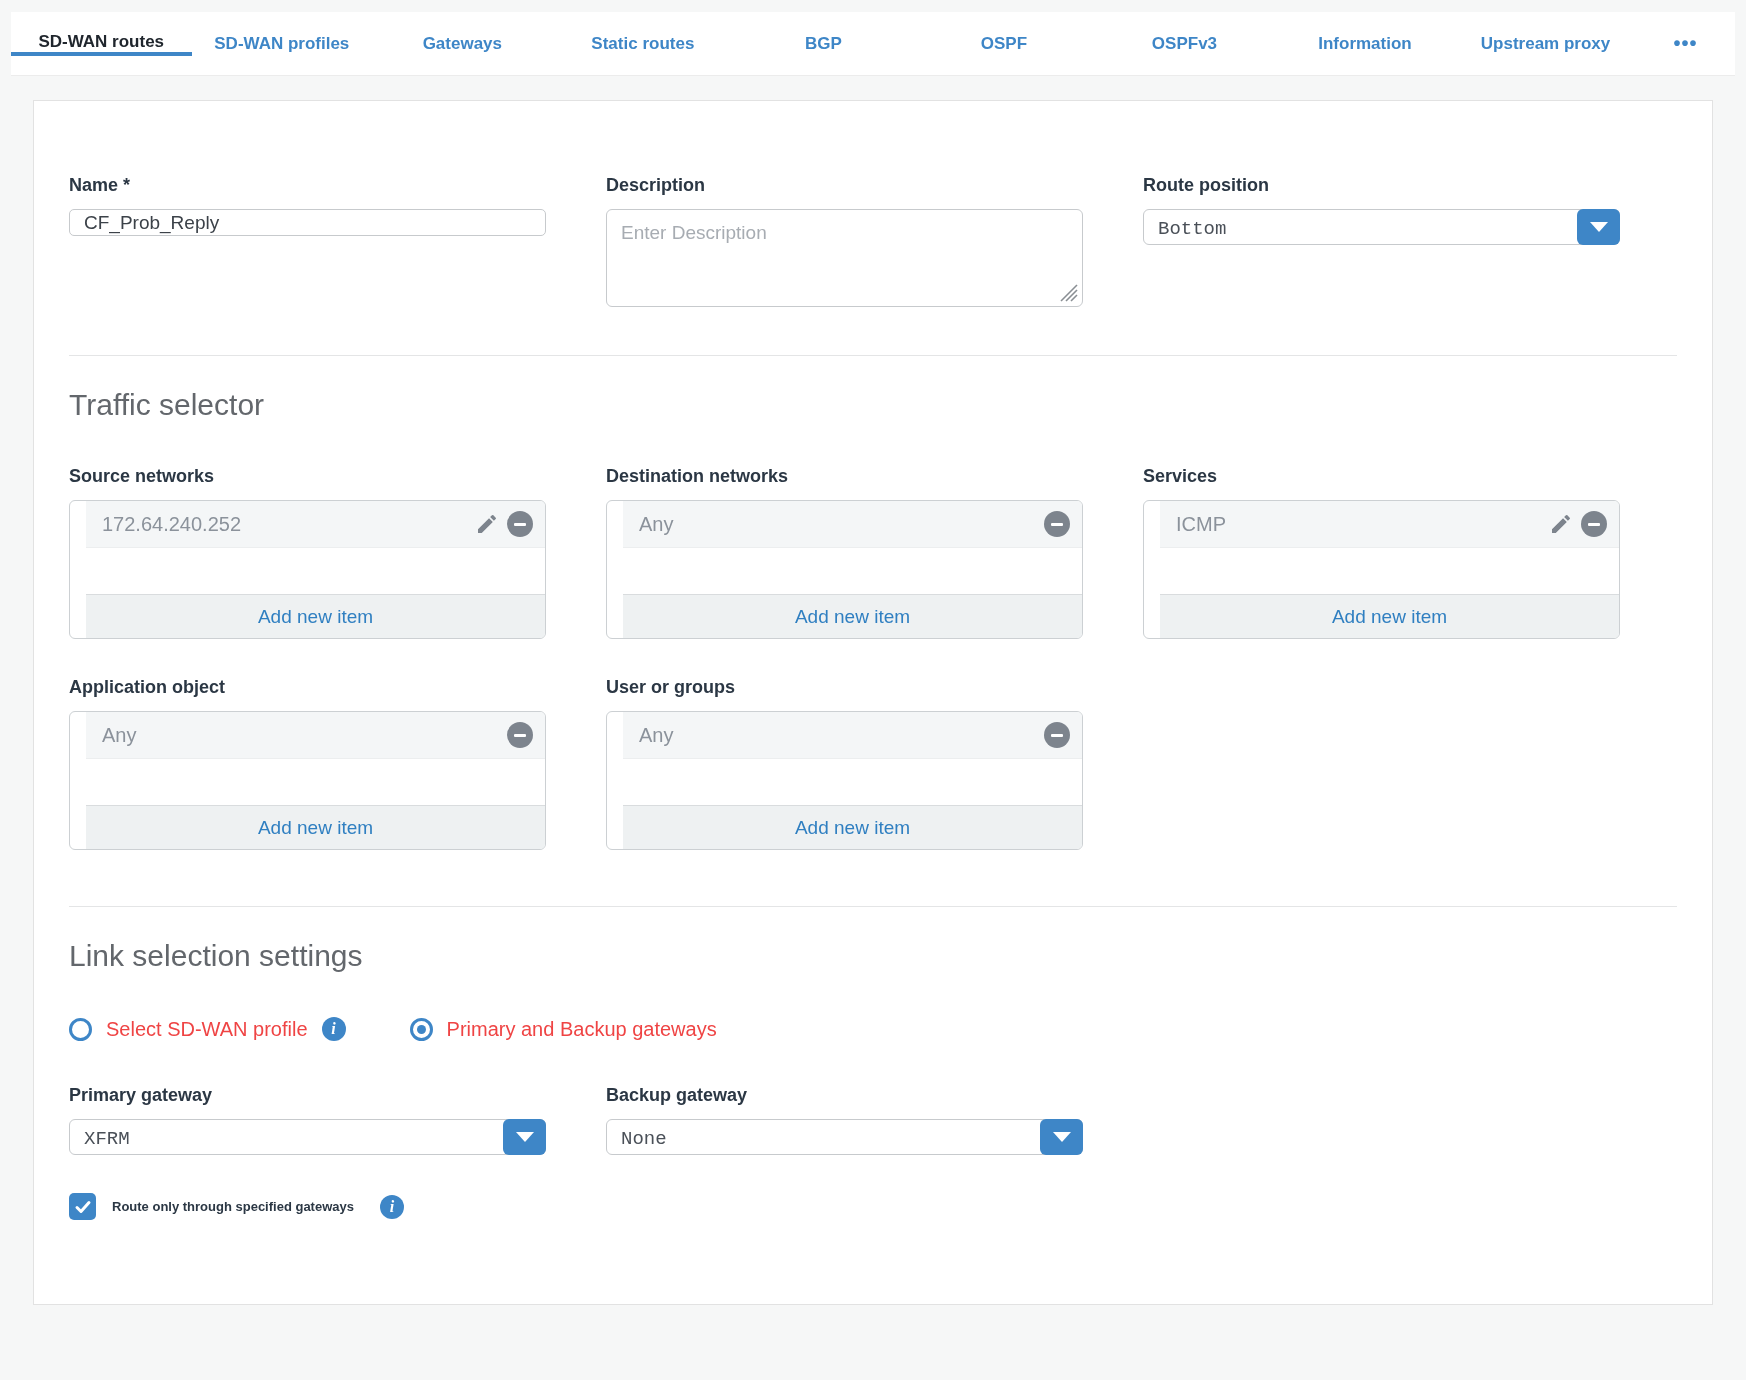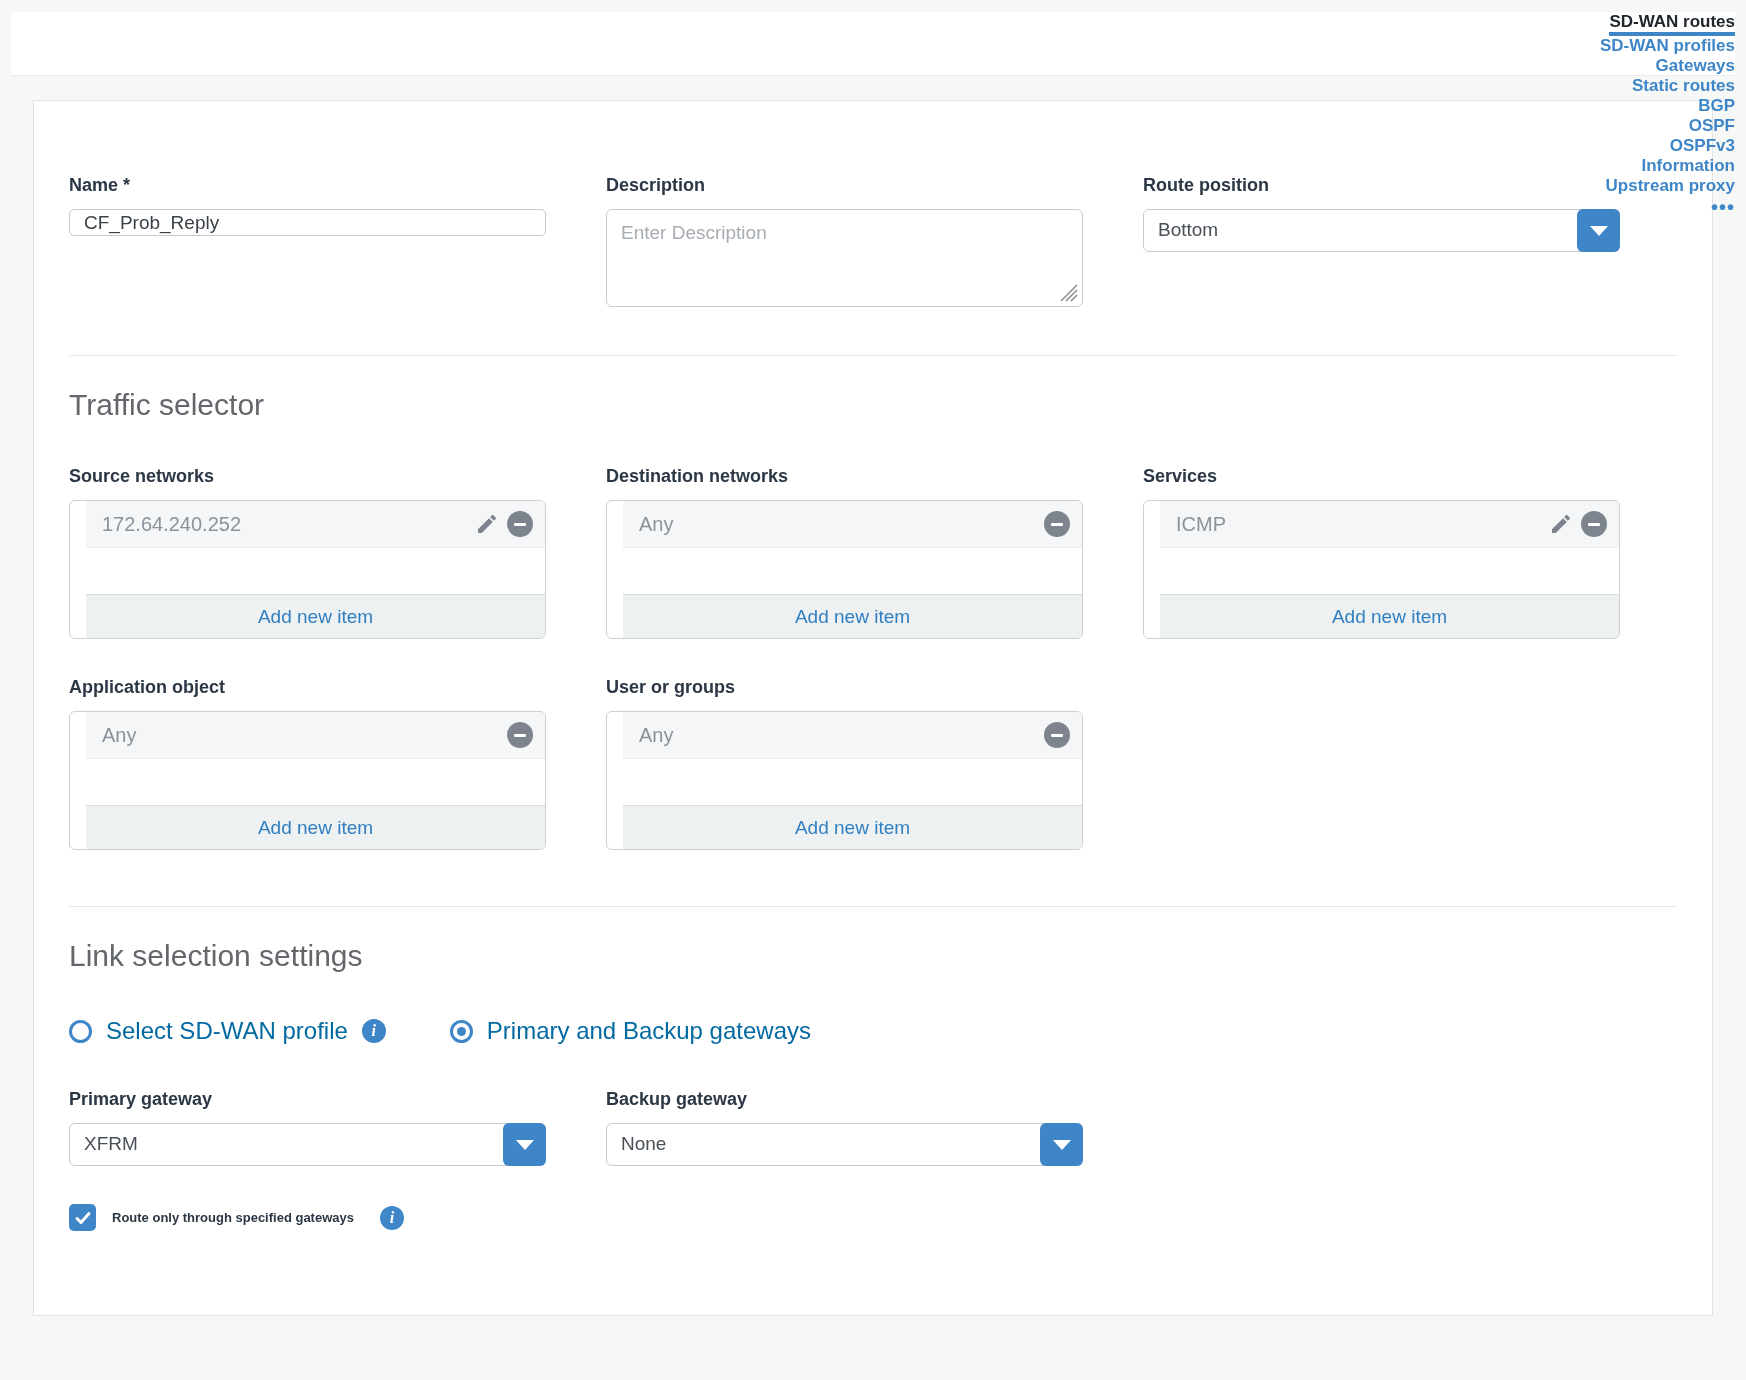--- a/index.html
+++ b/index.html
@@ -9,23 +9,22 @@
     font-family: "Liberation Sans", sans-serif;
     color: #2b3744;
   }
 
   
   .tabbar {
     margin: 12px 11px 0 11px;
     background: #ffffff;
     height: 64px;
     display: flex;
-    align-items: flex-end;
+    align-items: center;
     border-bottom: 1px solid #ececec;
-    flex-direction: column;
   }
   .tab {
     flex: 1 1 0;
     display: flex;
     align-items: center;
     justify-content: center;
     font-size: 17px;
     font-weight: 700;
     color: #3e86c7;
     cursor: pointer;
@@ -84,25 +83,26 @@
     font-family: "Liberation Sans", sans-serif;
     resize: none;
     outline: none;
   }
   textarea.desc::placeholder { color: #a7acb2; }
   .resize-handle { position: absolute; right: 5px; bottom: 9px; }
 
   
   .dropdown {
     position: relative;
-    height: 43px;
+    height: 36px;
     border: 1px solid #c7cacd;
     border-radius: 6px;
     background: #fff;
     cursor: pointer;
+    font-family: Liberation Mono, monospace;
   }
   .dd-value {
     line-height: 39px;
     padding: 0 56px 0 14px;
     font-size: 19px;
     color: #4a5058;
     white-space: nowrap;
     overflow: hidden;
   }
   .dd-btn {
@@ -187,21 +187,21 @@
     border: 3px solid #3e86c7;
     border-radius: 50%;
     background: #fff;
     display: inline-flex;
     align-items: center;
     justify-content: center;
     flex: none;
   }
   .radio-dot { width: 9px; height: 9px; border-radius: 50%; background: #3e86c7; display: none; }
   .radio-outer.selected .radio-dot { display: block; }
-  .radio-label { font-size: 24px; color: #0369a1; }
+  .radio-label { font-size: 20px; color: #ef4444; }
 
   .info-icon {
     width: 24px; height: 24px;
     border-radius: 50%;
     background: #3e86c7;
     color: #fff;
     display: inline-flex;
     align-items: center;
     justify-content: center;
     font-family: "Liberation Serif", serif;

